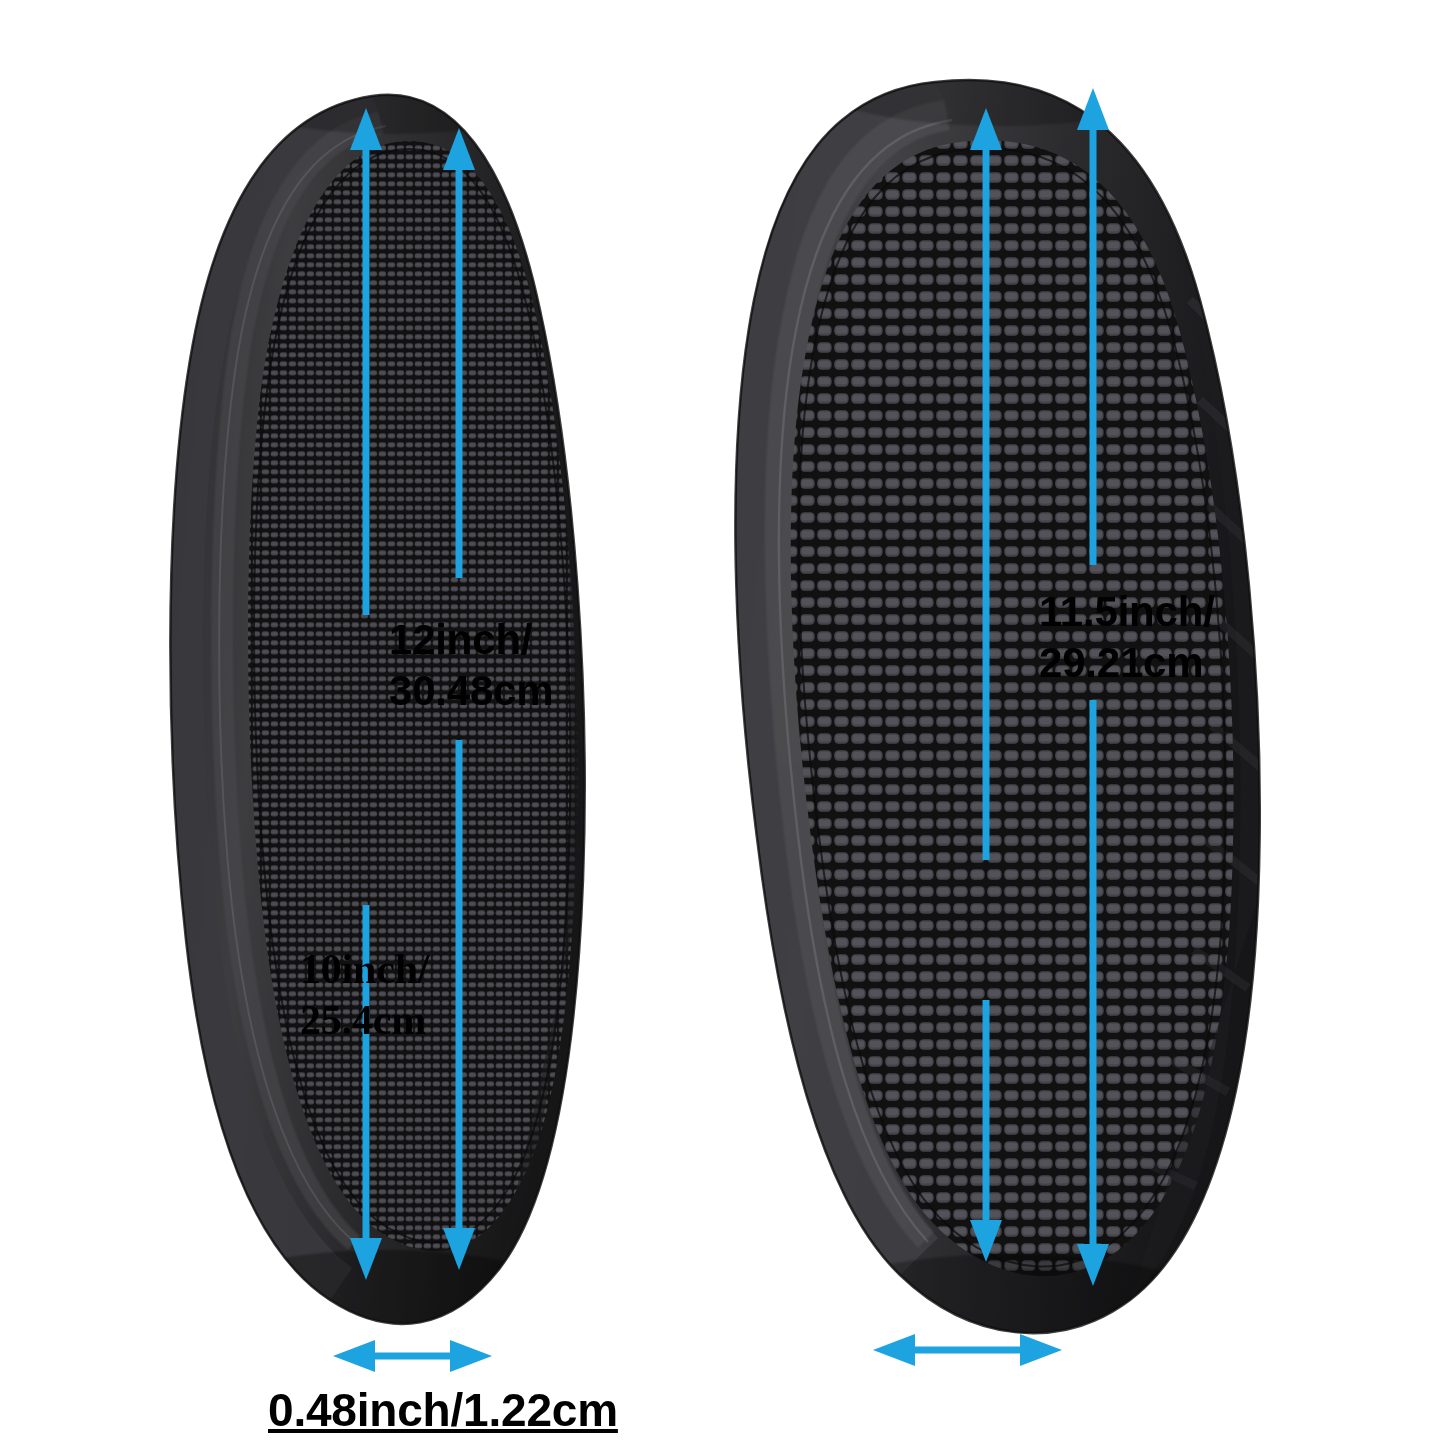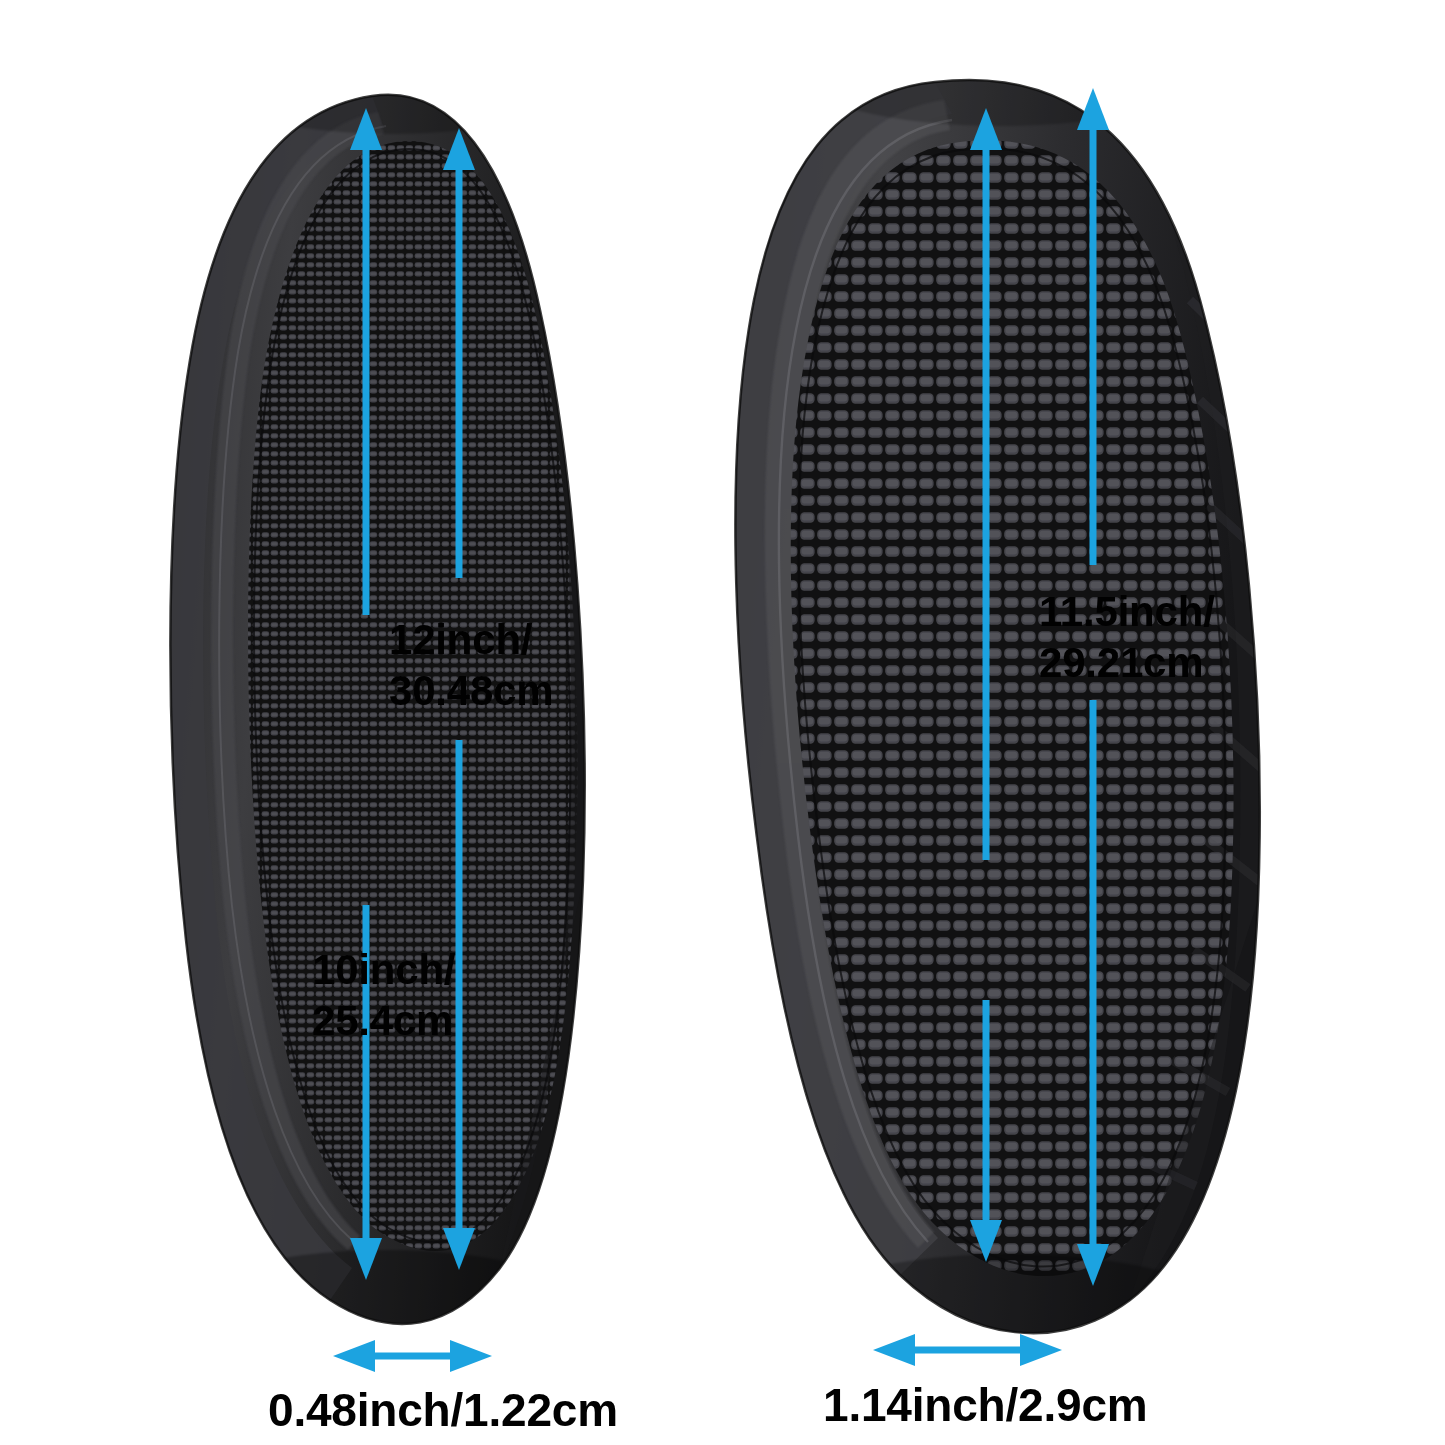--- a/index.html
+++ b/index.html
@@ -36,20 +36,21 @@
     letter-spacing: -0.2px;
     white-space: pre;
     line-height: 1.22;
   }
   .dim-vert {
     font-size: 42px;
   }
   .dim-horiz {
     font-size: 46px;
     text-align: right;
+    text-decoration: underline;
   }
 </style>
 </head>
 <body>
 
 <div id="stage">
 
   <svg viewBox="0 0 1445 1445" xmlns="http://www.w3.org/2000/svg">
     <defs>
 
@@ -379,24 +380,23 @@
         <polygon points="873,1350 915,1334 915,1366" fill="#1CA3E0"></polygon>
         <polygon points="1062,1350 1020,1334 1020,1366" fill="#1CA3E0"></polygon>
       </g>
 
     </g>
   </svg>
 
   <div class="dimlabel dim-vert" style="left:389px; top:614px;">12inch/
 30.48cm</div>
 
-  <div class="dimlabel dim-vert" style="left:312px; top:944px;">10inch/
+  <div class="dimlabel dim-vert" style="left:300px; top:944px;font-family:Liberation Serif, serif;">10inch/
 25.4cm</div>
 
   <div class="dimlabel dim-horiz" style="left:268px; top:1382px;">0.48inch/1.22cm</div>
 
   <div class="dimlabel dim-vert" style="left:1012px; top:586px;margin-left:27px;">11.5inch/
 29.21cm</div>
 
 
-  <div class="dimlabel dim-horiz" style="left:823px; top:1377px;">1.14inch/2.9cm</div>
 
 </div>
 
 </body></html>

